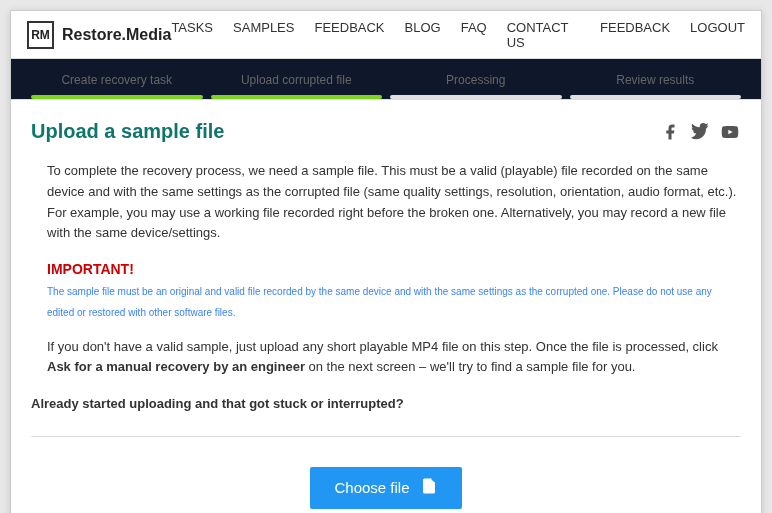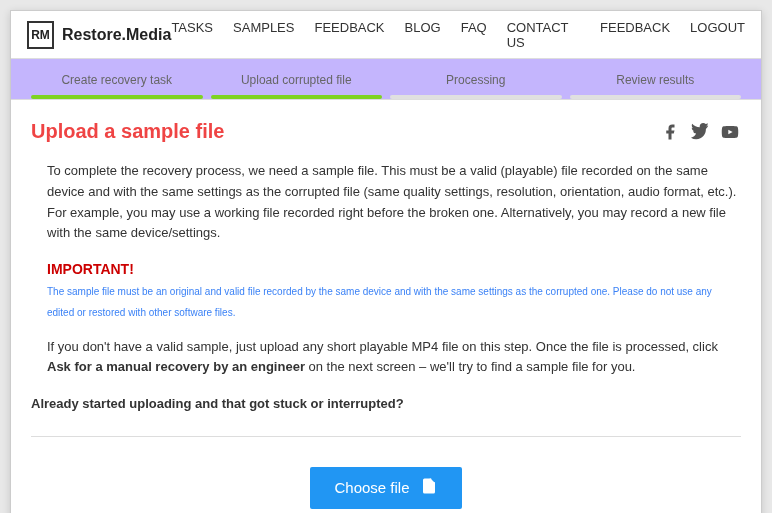--- a/index.html
+++ b/index.html
@@ -55,21 +55,21 @@
       color: #333;
       text-decoration: none;
       cursor: pointer;
       font-weight: 500;
     }
 
     
     .steps-bar {
       border-bottom: 1px solid #ddd;
       padding: 0 16px;
-      background: #c4b5fd;
+      background: #0f172a;
     }
     .steps {
       display: flex;
       gap: 0;
     }
     .step {
       flex: 1;
       text-align: center;
       padding: 14px 4px 0;
       font-size: 12px;
@@ -95,21 +95,21 @@
     }
     .page-header {
       display: flex;
       align-items: center;
       justify-content: space-between;
       margin-bottom: 18px;
     }
     .page-title {
       font-size: 20px;
       font-weight: bold;
-      color: #ef4444;
+      color: #0f766e;
     }
     .social-icons {
       display: flex;
       gap: 8px;
       align-items: center;
     }
     .social-icon {
       width: 22px;
       height: 22px;
       display: flex;

